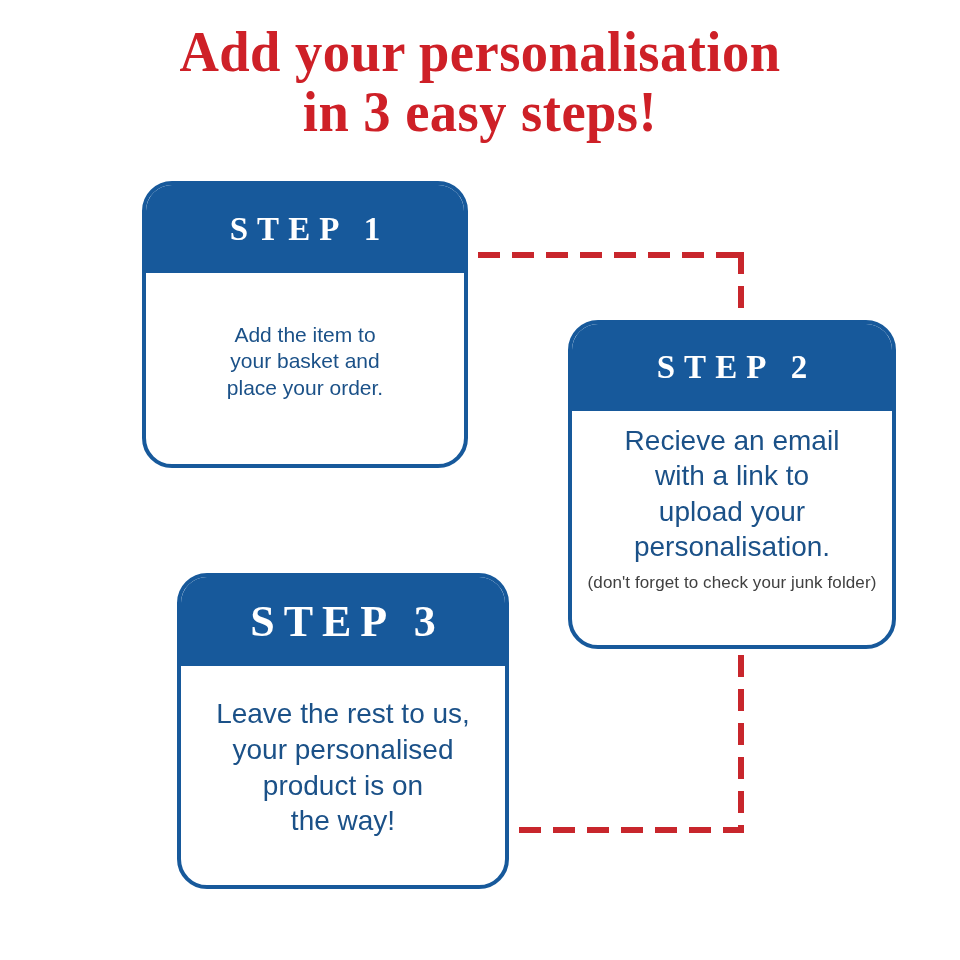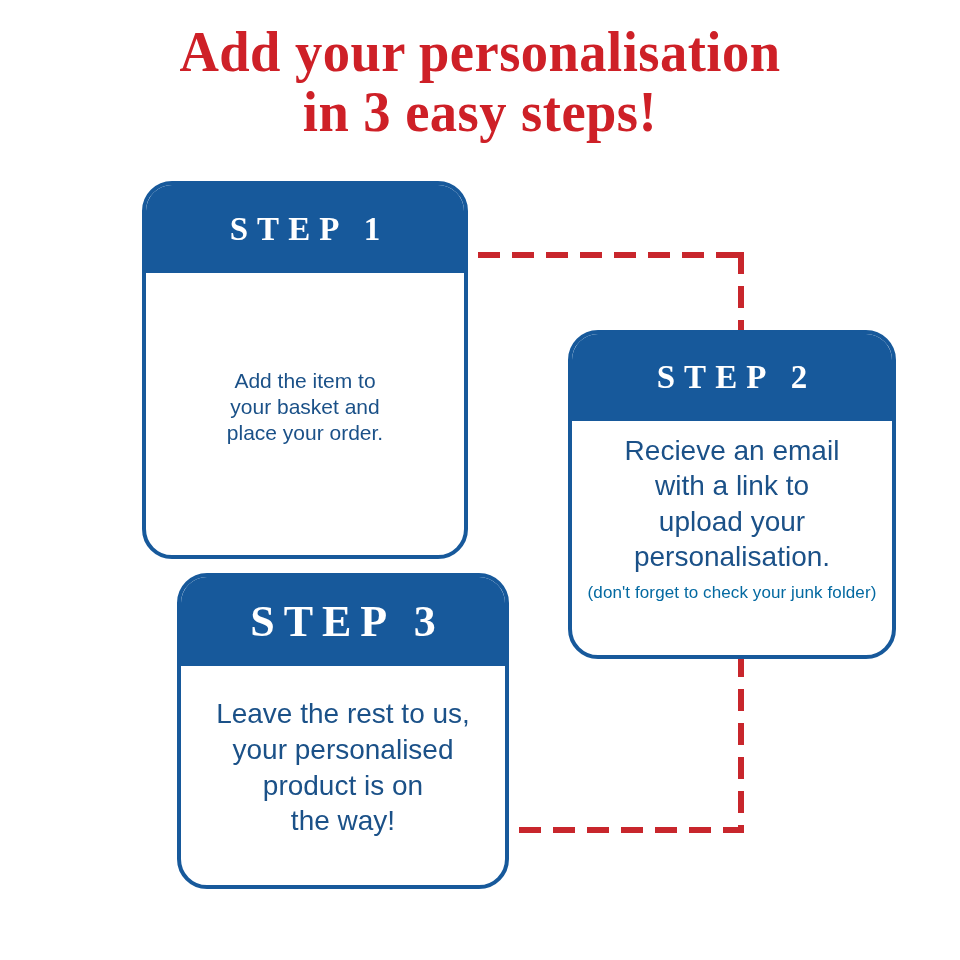--- a/index.html
+++ b/index.html
@@ -71,31 +71,31 @@
     color: #1b5188;
     padding: 0 10px;
     box-sizing: border-box;
   }
   .body-text {
     display: block;
     white-space: pre-line;
   }
   .note-text {
     display: block;
-    color: #0369a1;
+    color: #404040;
     white-space: pre-line;
   }
 
   
-  #card-step1 { left: 142px; top: 181px; width: 326px; height: 378px; }
+  #card-step1 { left: 142px; top: 181px; width: 326px; height: 287px; }
   #card-step1 .card-header { height: 88px; font-size: 33px; }
   #card-step1 .card-body  { font-size: 21px; line-height: 1.25; padding-bottom: 14px; }
 
   
-  #card-step2 { left: 568px; top: 330px; width: 328px; height: 329px; }
+  #card-step2 { left: 568px; top: 320px; width: 328px; height: 329px; }
   #card-step2 .card-header { height: 87px; font-size: 33px; }
   #card-step2 .card-body  { font-size: 28px; line-height: 1.26; justify-content: flex-start; padding-top: 12px; }
   #card-step2 .note-text  { font-size: 17px; line-height: 1.2; margin-top: 9px; letter-spacing: 0.1px; }
 
   
   #card-step3 { left: 177px; top: 573px; width: 332px; height: 316px; }
   #card-step3 .card-header { height: 89px; font-size: 44px; }
   #card-step3 .card-body  { font-size: 28px; line-height: 1.27; padding-bottom: 16px; }
 
   

